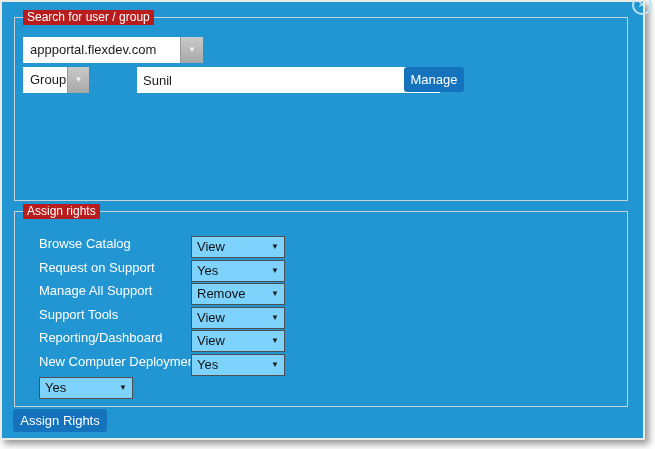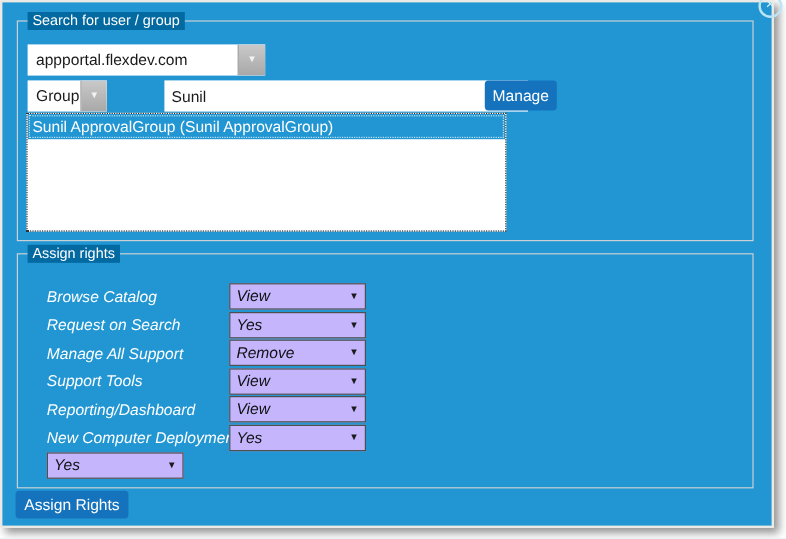--- a/index.html
+++ b/index.html
@@ -17,36 +17,36 @@
     position:absolute; left:632px; top:-5px; width:20px; height:20px;
     border-radius:50%; border:2px solid #bde4f5; color:#d8f1fb;
     display:flex; align-items:center; justify-content:center;
     font-size:10px; line-height:1; cursor:pointer; z-index:5;
   }
   .fieldset { position:absolute; border:1px solid #c9d1d4; }
   .fs-search { left:12px; top:15px; width:614px; height:184px; }
   .fs-rights { left:12px; top:209px; width:614px; height:196px; }
   .legend {
     position:absolute; top:-8px; left:8px; padding:0 4px;
-    background:#0369a1; color:#ffffff; font-size:12px; line-height:15px;
+    background:#b91c1c; color:#ffffff; font-size:12px; line-height:15px;
     white-space:nowrap;
   }
   .combo {
     position:absolute; background:#ffffff; height:26px;
     font-size:13px; color:#1a1a1a; line-height:26px;
     padding-left:7px; white-space:nowrap; overflow:hidden; cursor:default;
   }
   .combo .arrow-btn {
     position:absolute; right:0; top:0; bottom:0; width:23px;
     background:linear-gradient(#c9c9c9, #a8a8a8);
     border-left:1px solid #9a9a9a;
     display:flex; align-items:center; justify-content:center;
     color:#f2f2f2; font-size:8px; cursor:pointer;
   }
-  .combo-domain { left:8px; top:19px; width:198px; }
+  .combo-domain { left:8px; top:19px; width:180px; }
   .combo-type   { left:8px; top:49px; width:66px;  }
   .combo-type .arrow-btn { width:22px; }
   .search-input {
     position:absolute; left:78px; top:49px; width:303px; height:26px;
     border:none; background:#ffffff; font-family:"Liberation Sans",sans-serif;
     font-size:13px; color:#1a1a1a; padding:0 6px; outline:none;margin-left:44px;
   }
   .btn-blue {
     background:#1573bd; color:#ffffff; border:none; border-radius:3px;
     font-family:"Liberation Sans",sans-serif; font-size:13px;
@@ -57,26 +57,26 @@
     position:absolute; left:7px; top:76px; width:400px; height:99px;
     background:#ffffff; border:1px dotted #333333; overflow:hidden;
   }
   .list-item {
     height:21px; background:#2196d3; color:#ffffff;
     font-size:13px; line-height:21px; padding-left:4px;
     outline:1px dotted rgba(255,255,255,.75); outline-offset:-2px;
     white-space:nowrap; cursor:pointer;
   }
   .rights-rows { position:absolute; left:24px; top:24px; }
-  .rights-row { display:flex; align-items:center; height:22px; margin-bottom:1.5px;font-style:italic; }
+  .rights-row { display:flex; height:22px; margin-bottom:1.5px; }
   .rights-label {
     width:152px; flex-shrink:0; color:#ffffff; font-size:13px; white-space:nowrap;
   }
   .rights-select {
-    position:relative; width:114px; height:22px; background:#c4b5fd;
+    position:relative; width:94px; height:22px; background:#7dd3fc;
     border:1px solid #4f4f4f; font-size:13px; color:#111111;
     line-height:20px; padding-left:5px; cursor:pointer; white-space:nowrap;
   }
   .rights-select .sel-arrow {
     position:absolute; right:5px; top:50%; transform:translateY(-50%);
     font-size:8px; color:#1a1a1a;
   }
   .assign-btn { position:absolute; left:11px; top:407px; width:94px; height:23px; }
 </style>
 </head>
@@ -95,40 +95,37 @@
 
       <div class="combo combo-type">
         <span>Group</span>
         <span class="arrow-btn">▼</span>
       </div>
 
       <input class="search-input" type="text" value="Sunil" style="">
 
       <button class="btn-blue search-btn">Manage</button>
 
-      <div class="listbox">
-        <div class="list-item">Sunil ApprovalGroup (Sunil ApprovalGroup)</div>
-      </div>
     </div>
 
     <div class="fieldset fs-rights">
       <span class="legend">Assign rights</span>
 
       <div class="rights-rows">
 
         <div class="rights-row">
           <span class="rights-label">Browse Catalog</span>
           <div class="rights-select">
             <span>View</span>
             <span class="sel-arrow">▼</span>
           </div>
         </div>
 
         <div class="rights-row">
-          <span class="rights-label">Request on Search</span>
+          <span class="rights-label">Request on Support</span>
           <div class="rights-select">
             <span>Yes</span>
             <span class="sel-arrow">▼</span>
           </div>
         </div>
 
         <div class="rights-row">
           <span class="rights-label">Manage All Support</span>
           <div class="rights-select">
             <span>Remove</span>

